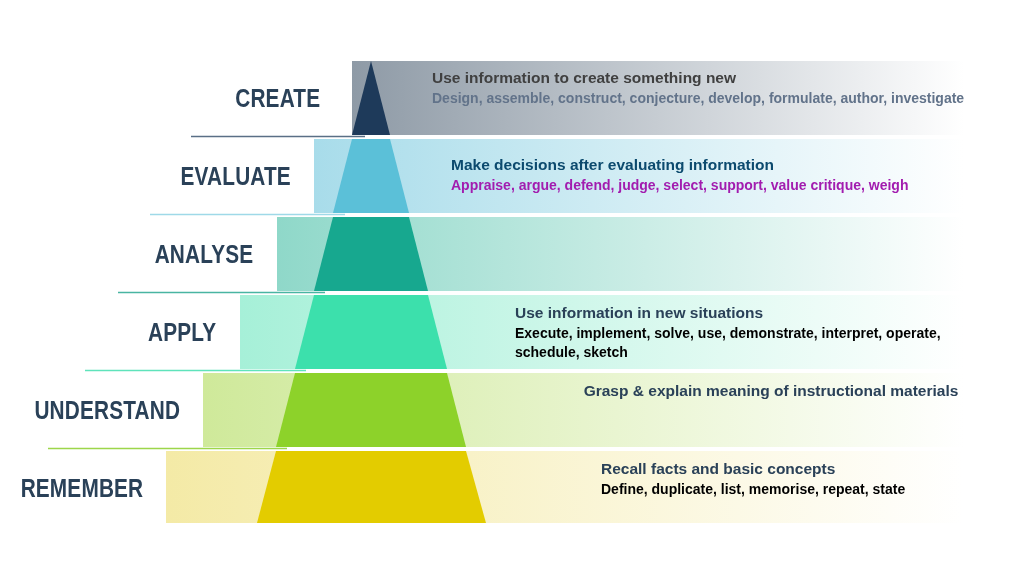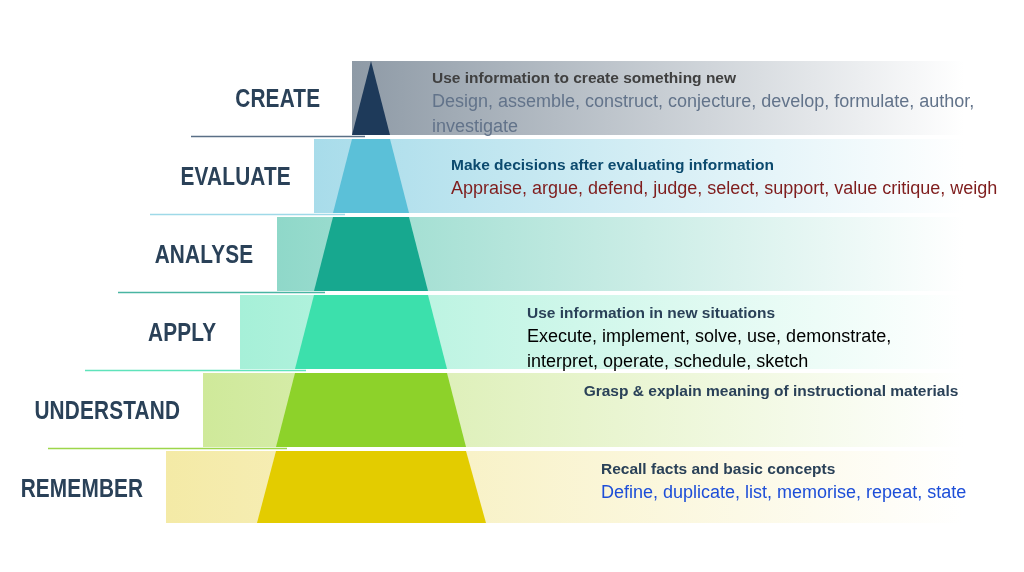--- a/index.html
+++ b/index.html
@@ -62,22 +62,22 @@
   }
   .desc-title {
     font-size: 15.5px;
     font-weight: 700;
     color: #2a4158;
     line-height: 1.32;
     margin: 0 0 1px 0;
     white-space: nowrap;
   }
   .desc-body {
-    font-size: 18px;
-    font-weight: 400;
+    font-size: 14px;
+    font-weight: 700;
     color: #62738a;
     line-height: 1.34;
     margin: 0;
   }
 </style>
 </head>
 <body style="background: rgb(255, 255, 255);">
 
 <div id="stage" style="background: rgb(255, 255, 255);">
 
@@ -155,33 +155,33 @@
     <div class="level-label" style="top: -13px; color: rgb(42, 65, 88);">REMEMBER</div>
   </div>
 
   <div class="desc" style="left:432px; top:68px; width:560px;">
     <p class="desc-title" style="color: #404040;">Use information to create something new</p>
     <p class="desc-body" style="color: rgb(98, 115, 138);">Design, assemble, construct, conjecture, develop, formulate, author, investigate</p>
   </div>
 
   <div class="desc" style="left:451px; top:155px; width:560px;">
     <p class="desc-title" style="color: #0c4a6e;">Make decisions after evaluating information</p>
-    <p class="desc-body" style="color: #7f1d1d;">Appraise, argue, defend, judge, select, support, value critique, weigh</p>
+    <p class="desc-body" style="color: #a21caf;">Appraise, argue, defend, judge, select, support, value critique, weigh</p>
   </div>
 
   <div class="desc" style="left:500px; top:224px; width:475px;">
   </div>
 
-  <div class="desc" style="left:527px; top:303px; width:430px;">
+  <div class="desc" style="left:515px; top:303px; width:430px;">
     <p class="desc-title" style="color: rgb(42, 65, 88);">Use information in new situations</p>
     <p class="desc-body" style="color: #000000;">Execute, implement, solve, use, demonstrate, interpret, operate, schedule, sketch</p>
   </div>
 
   <div class="desc" style="left:551px; top:381px; width:440px;text-align:center;">
     <p class="desc-title" style="color: rgb(42, 65, 88);">Grasp &amp; explain meaning of instructional materials</p>
   </div>
 
   <div class="desc" style="left:601px; top:459px; width:400px;">
     <p class="desc-title" style="color: rgb(42, 65, 88);">Recall facts and basic concepts</p>
-    <p class="desc-body" style="color: #1d4ed8;">Define, duplicate, list, memorise, repeat, state</p>
+    <p class="desc-body" style="color: #000000;">Define, duplicate, list, memorise, repeat, state</p>
   </div>
 
 </div>
 
 </body></html>

